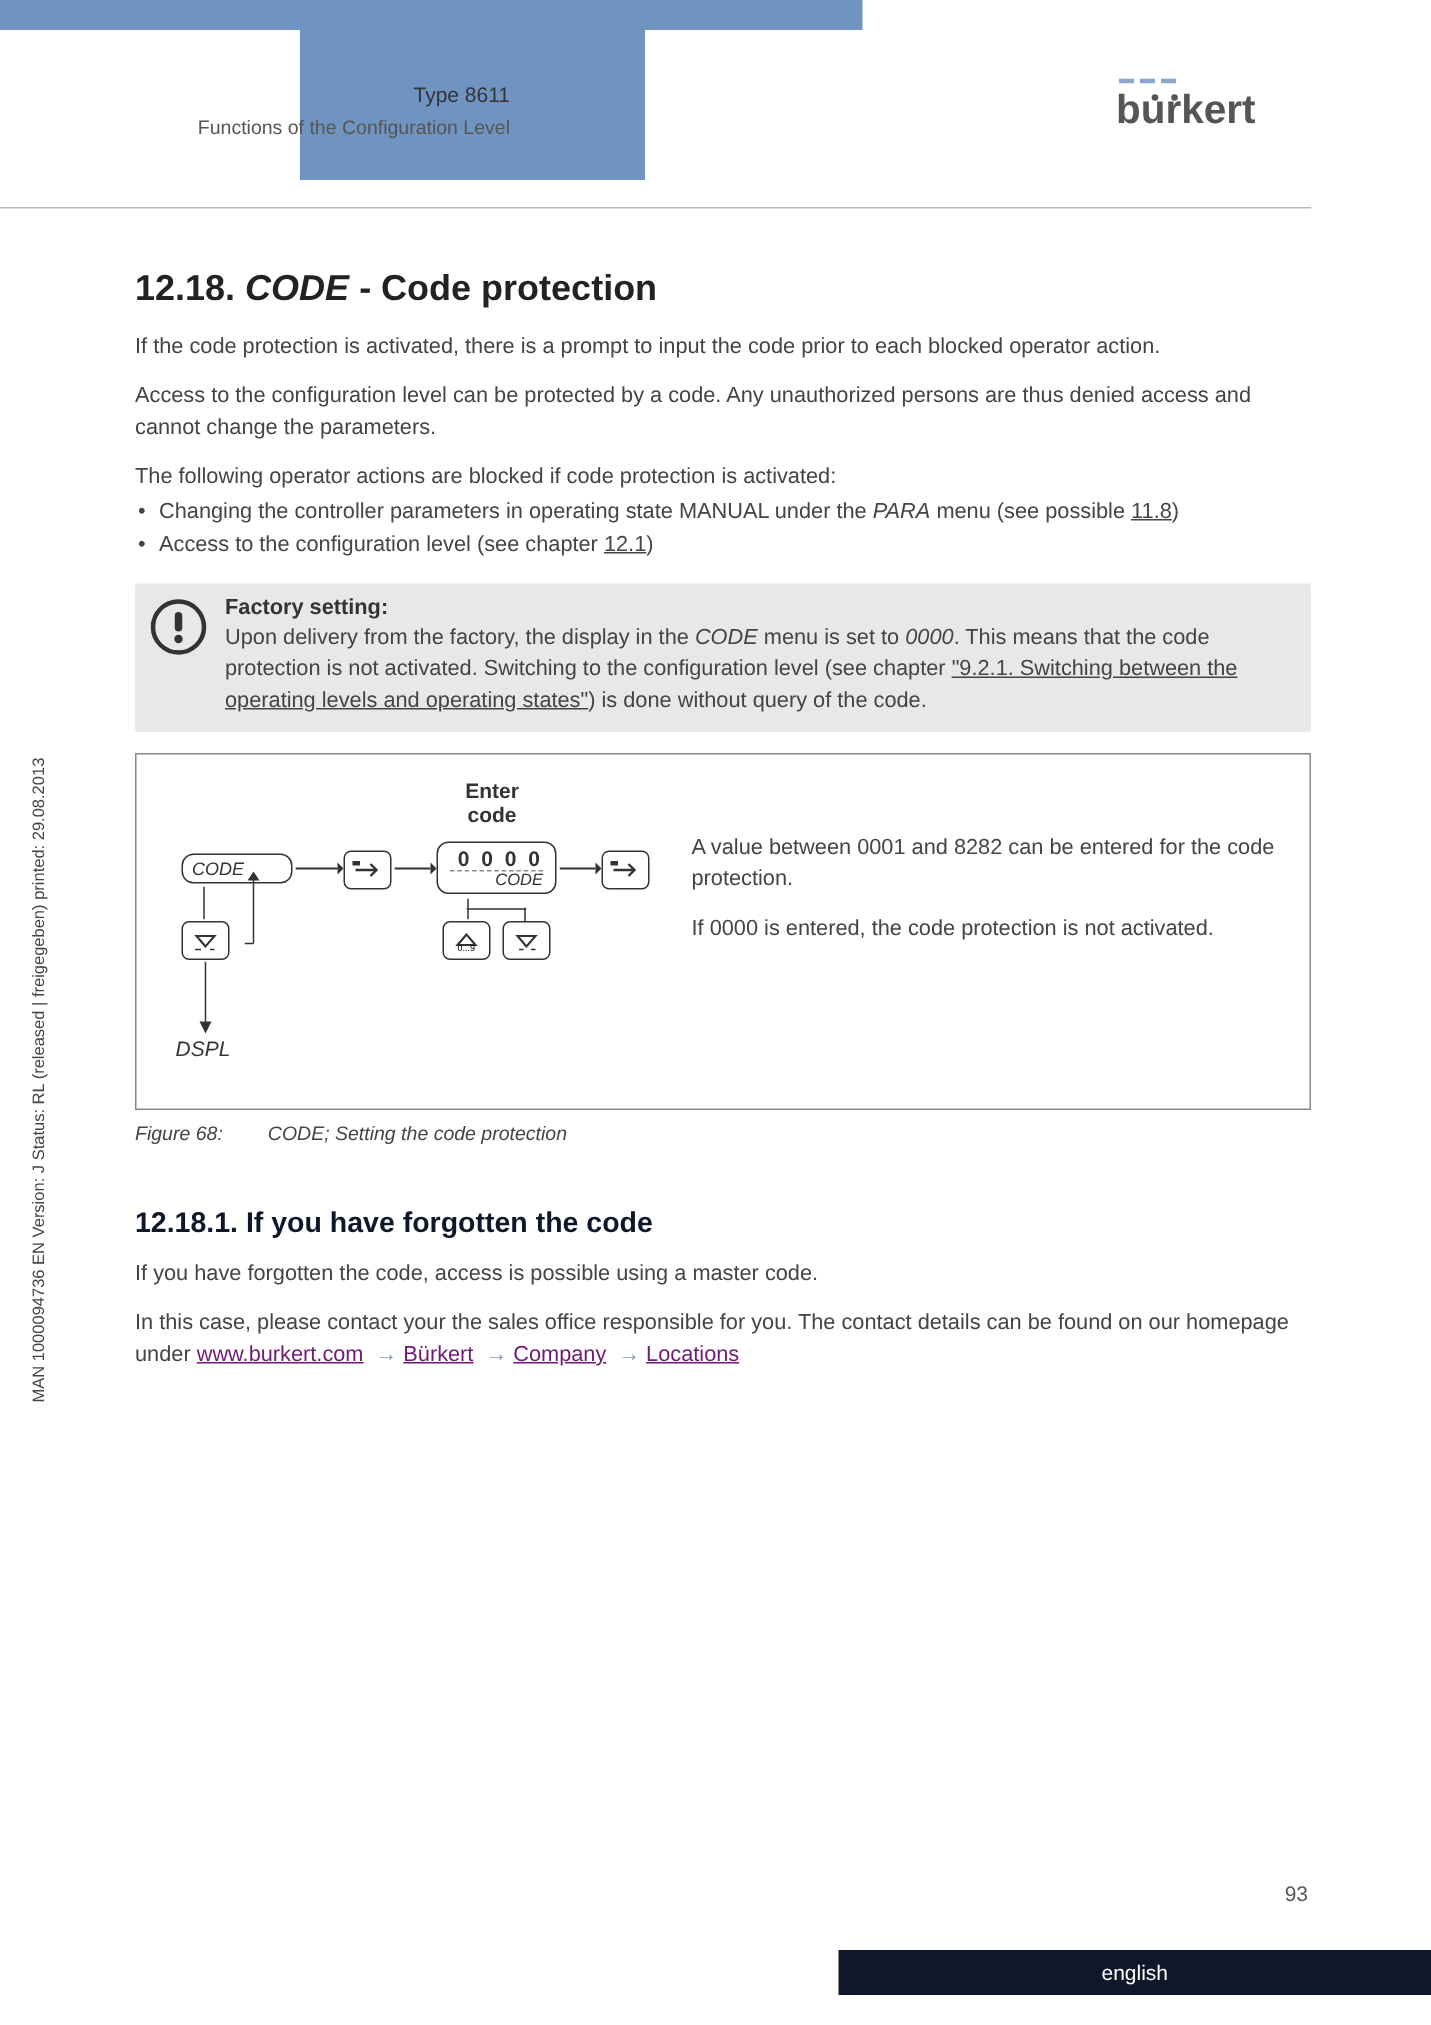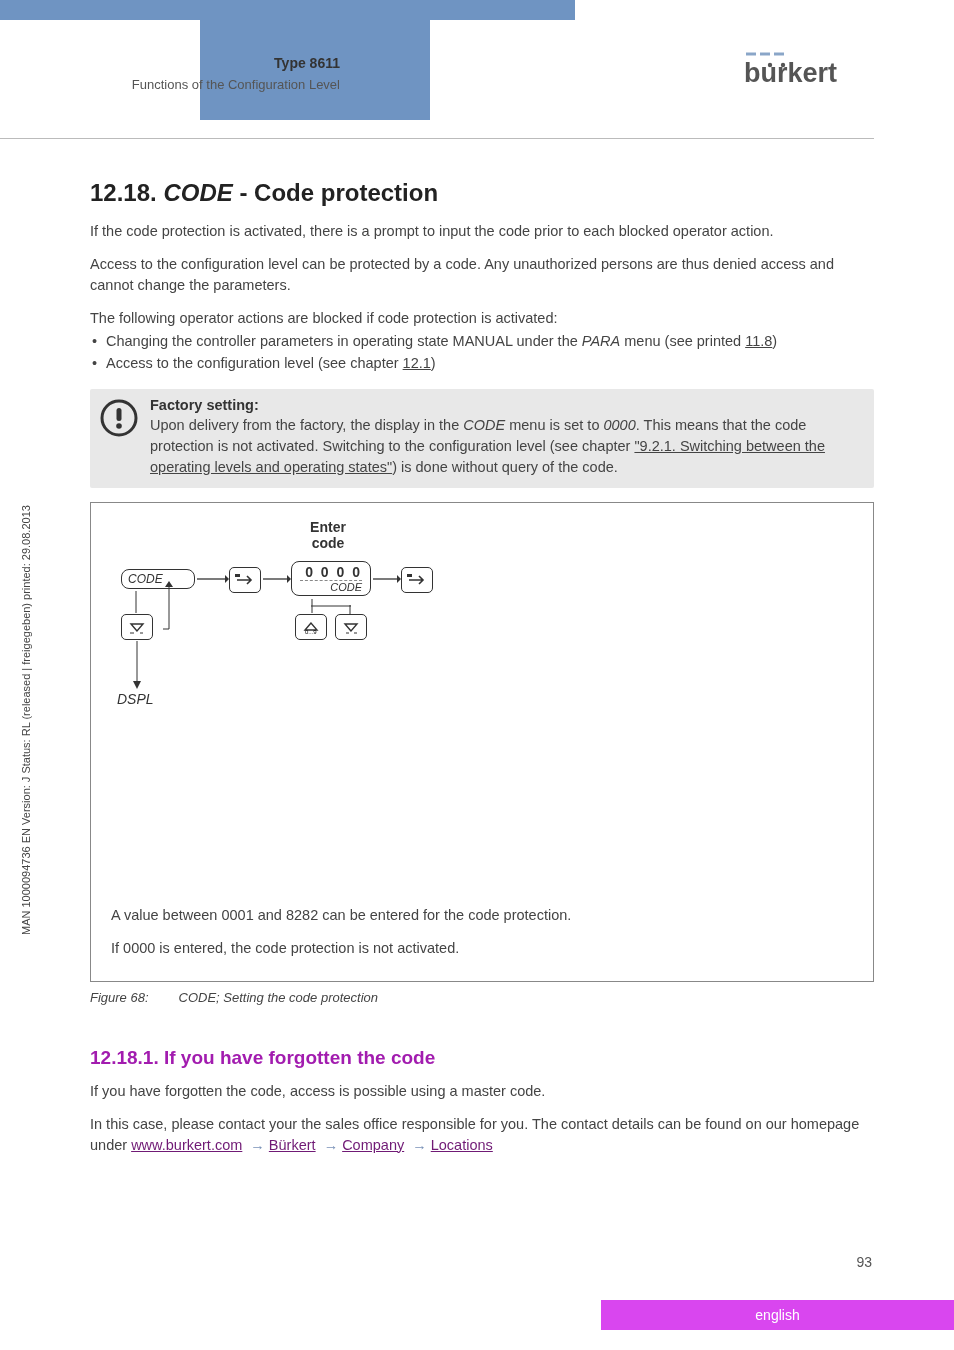--- a/index.html
+++ b/index.html
@@ -3,21 +3,21 @@
 <meta charset="utf-8">
 <style>
   * { box-sizing: border-box; margin: 0; padding: 0; }
   html, body { width: 954px; height: 1350px; font-family: Arial, Helvetica, sans-serif; color: #333; background: #fff; }
 
   
   .topstrip { position: relative; height: 120px; }
   .topstrip .bluebar { position: absolute; top: 0; left: 0; width: 575px; height: 20px; background: #6f94c2; }
   .topstrip .bluetab { position: absolute; top: 0; left: 200px; width: 230px; height: 120px; background: #6f94c2; }
   .topstrip .toptitle { position: absolute; top: 55px; left: 0; width: 340px; text-align: right; }
-  .topstrip .toptitle .t1 { font-weight: bold; font-size: 14px; color: #333; }
+  .topstrip .toptitle .t1 { font-weight: normal; font-size: 14px; color: #333; }
   .topstrip .toptitle .t2 { font-size: 13px; color: #555; margin-top: 6px; }
   .topstrip .logo { position: absolute; top: 50px; right: 80px; }
   .topstrip .logo svg { display: block; }
   .hr { border-top: 1px solid #bbb; margin-top: 18px; margin-left: 0; margin-right: 80px; }
 
   .content { padding: 40px 80px 0 90px; }
 
   h2.sect { font-size: 24px; font-weight: bold; color: #222; margin-bottom: 14px; }
   h2.sect .num { font-weight: bold; }
   h2.sect .ital { font-style: italic; font-weight: bold; }
@@ -31,37 +31,37 @@
   ul.bul li:before { content: "•"; position: absolute; left: 0; top: 0; }
 
   .notice { background: #e8e8e8; border-radius: 2px; padding: 8px 14px 10px 60px; position: relative; margin-top: 14px; }
   .notice .icon { position: absolute; left: 10px; top: 10px; }
   .notice .icon svg { display: block; }
   .notice .heading { font-weight: bold; font-size: 14.5px; margin-bottom: 2px; }
   .notice .txt { font-size: 14.5px; line-height: 1.45; color: #444; }
 
   .figwrap { margin-top: 14px; }
   .figinner { border: 1px solid #888; padding: 16px 20px 10px 20px; }
-  .figrow { display: flex; align-items: flex-start; gap: 30px; flex-direction: column; }
+  .figrow { display: flex; align-items: flex-start; gap: 30px; }
   .figrow .diagcol { flex: 0 0 320px; }
   .figrow .desccol { font-size: 14.5px; line-height: 1.45; color: #444; padding-top: 36px; }
   .desccol p { margin-bottom: 12px; }
 
   .caption { font-style: italic; font-size: 13px; color: #444; margin-top: 8px; }
   .caption .capnum { margin-right: 30px; }
 
-  h3.subsect { font-size: 19px; font-weight: bold; color: #a21caf; margin-top: 42px; margin-bottom: 12px; }
+  h3.subsect { font-size: 19px; font-weight: bold; color: #0f172a; margin-top: 42px; margin-bottom: 12px; }
 
   a.link { color: #701a75; text-decoration: underline; }
   span.arrow { color: #7a92b8; font-weight: bold; padding: 0 4px; }
 
   .sidetext { position: absolute; left: 20px; top: 935px; transform: rotate(-90deg); transform-origin: left top; font-size: 11px; color: #444; white-space: nowrap; }
 
   .pagenum { position: absolute; right: 82px; bottom: 80px; font-size: 14px; color: #555; }
-  .langstrip { position: absolute; right: 0; bottom: 20px; width: 353px; height: 30px; background: #d946ef; color: #fff; text-align: center; font-size: 14px; line-height: 30px; }
+  .langstrip { position: absolute; right: 0; bottom: 20px; width: 395px; height: 30px; background: #0f172a; color: #fff; text-align: center; font-size: 14px; line-height: 30px; }
 
   
   .diagram { position: relative; width: 320px; height: 210px; }
   .lcd { border: 1.5px solid #333; border-radius: 8px; padding: 2px 8px; background: #fff; text-align: right; font-style: italic; font-family: Arial; }
   .lcd .big { font-size: 14px; letter-spacing: 2px; font-style: normal; font-weight: bold; }
   .lcd.small { font-size: 12px; padding: 2px 6px; }
   .btn { width: 32px; height: 26px; border: 1.5px solid #333; border-radius: 5px; display: flex; align-items: center; justify-content: center; font-size: 12px; background: #fff; }
   .btn svg { display: block; }
 
 </style>
@@ -94,21 +94,21 @@
   <h2 class="sect">
     <span class="num">12.18.</span>
     <span class="ital">CODE</span><span> - Code protection</span>
   </h2>
 
   <p class="body">If the code protection is activated, there is a prompt to input the code prior to each blocked operator action.</p>
   <p class="body">Access to the configuration level can be protected by a code. Any unauthorized persons are thus denied access and cannot change the parameters.</p>
   <p class="body" style="margin-bottom:2px;">The following operator actions are blocked if code protection is activated:</p>
   <ul class="bul">
     <li>
-      <span>Changing the controller parameters in operating state MANUAL under the </span><span class="ital">PARA</span><span> menu (see printed </span><span class="ulink">11.8</span><span>)</span>
+      <span>Changing the controller parameters in operating state MANUAL under the </span><span class="ital">PARA</span><span> menu (see possible </span><span class="ulink">11.8</span><span>)</span>
     </li>
     <li>
       <span>Access to the configuration level (see chapter </span><span class="ulink">12.1</span><span>)</span>
     </li>
   </ul>
 
   <div class="notice">
     <span class="icon">
       <svg width="38" height="38" viewBox="0 0 38 38">
         <circle cx="19" cy="19" r="17" fill="none" stroke="#333" stroke-width="3"></circle>

